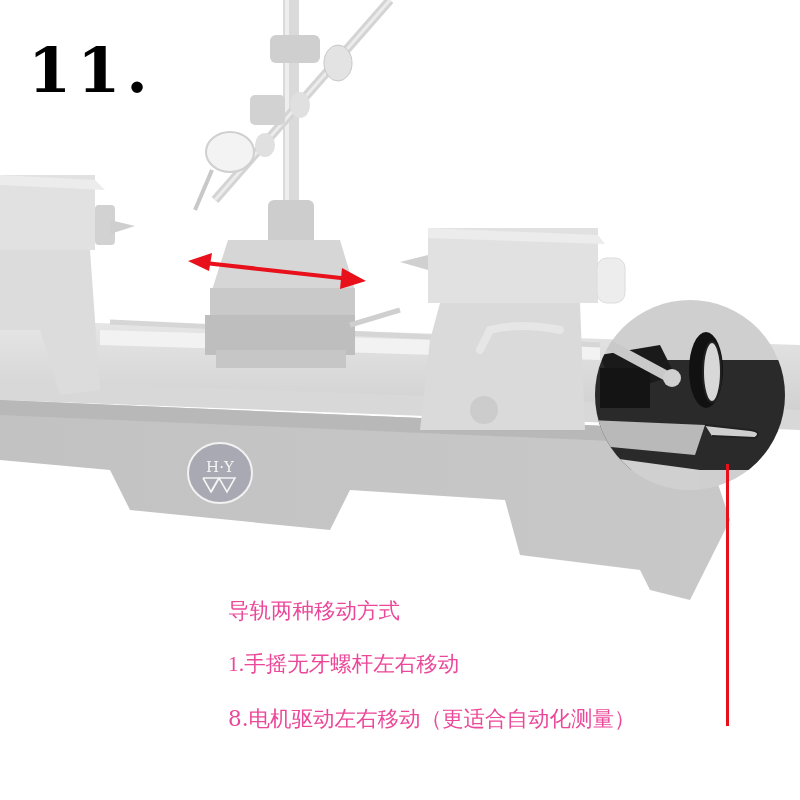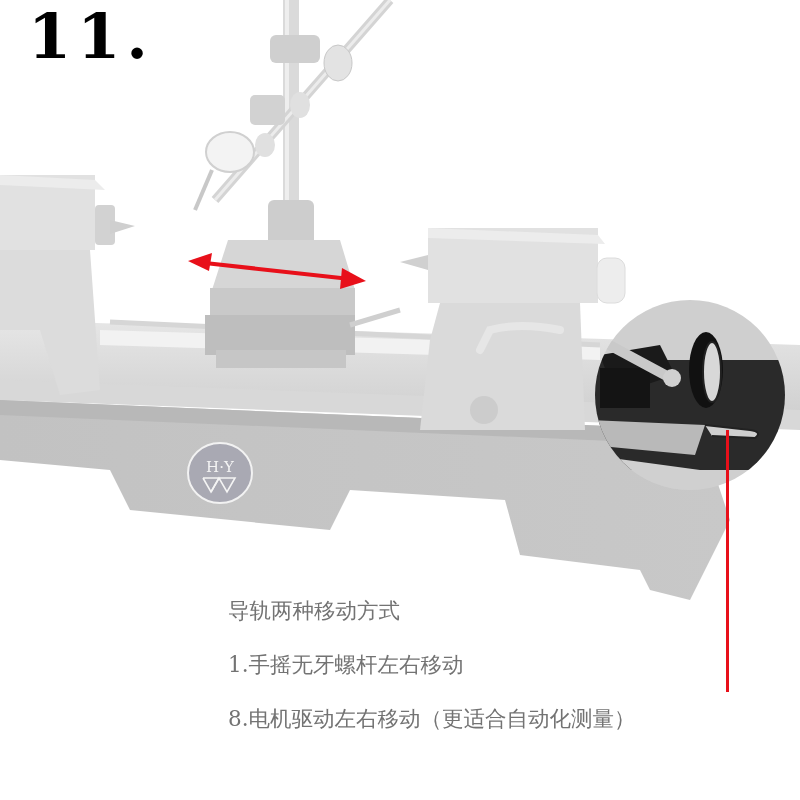--- a/index.html
+++ b/index.html
@@ -1,21 +1,21 @@
 <!DOCTYPE html>
 <html><head>
 <meta charset="utf-8">
 <style>
   html, body { margin: 0; padding: 0; }
   body { width: 800px; height: 800px; background: #ffffff; position: relative; overflow: hidden; font-family: "DejaVu Serif", serif; }
-  .abs { position: absolute; }
+  .abs { position: absolute; margin-top: 34px; }
   #step-number { left: 28px; top: 6px; font-family: "DejaVu Serif", serif; font-weight: bold; font-size: 62px; color: #000; letter-spacing: 6px; line-height: 1; }
-  .caption { position: absolute; left: 228px; color: #737373; font-family: "DejaVu Serif", serif; font-size: 21.5px; line-height: 1; white-space: nowrap; }
+  .caption { position: absolute; left: 228px; color: #ec4899; font-family: "DejaVu Serif", serif; font-size: 21.5px; line-height: 1; white-space: nowrap; }
   #caption-title { top: 600px; }
-  #caption-line-1 { top: 654px; }
+  #caption-line-1 { top: 654px; font-family: Liberation Serif, serif; }
   #caption-line-2 { top: 708px; }
   #pointer-line { left: 726px; top: 430px; width: 3px; height: 262px; background: #e8101a; }
   svg.scene { position: absolute; left: 0; top: 0; }
 </style>
 </head>
 <body>
 
 <svg class="scene" width="800" height="800" viewBox="0 0 800 800">
   <defs>
     <linearGradient id="railG" x1="0" y1="0" x2="0" y2="1">

